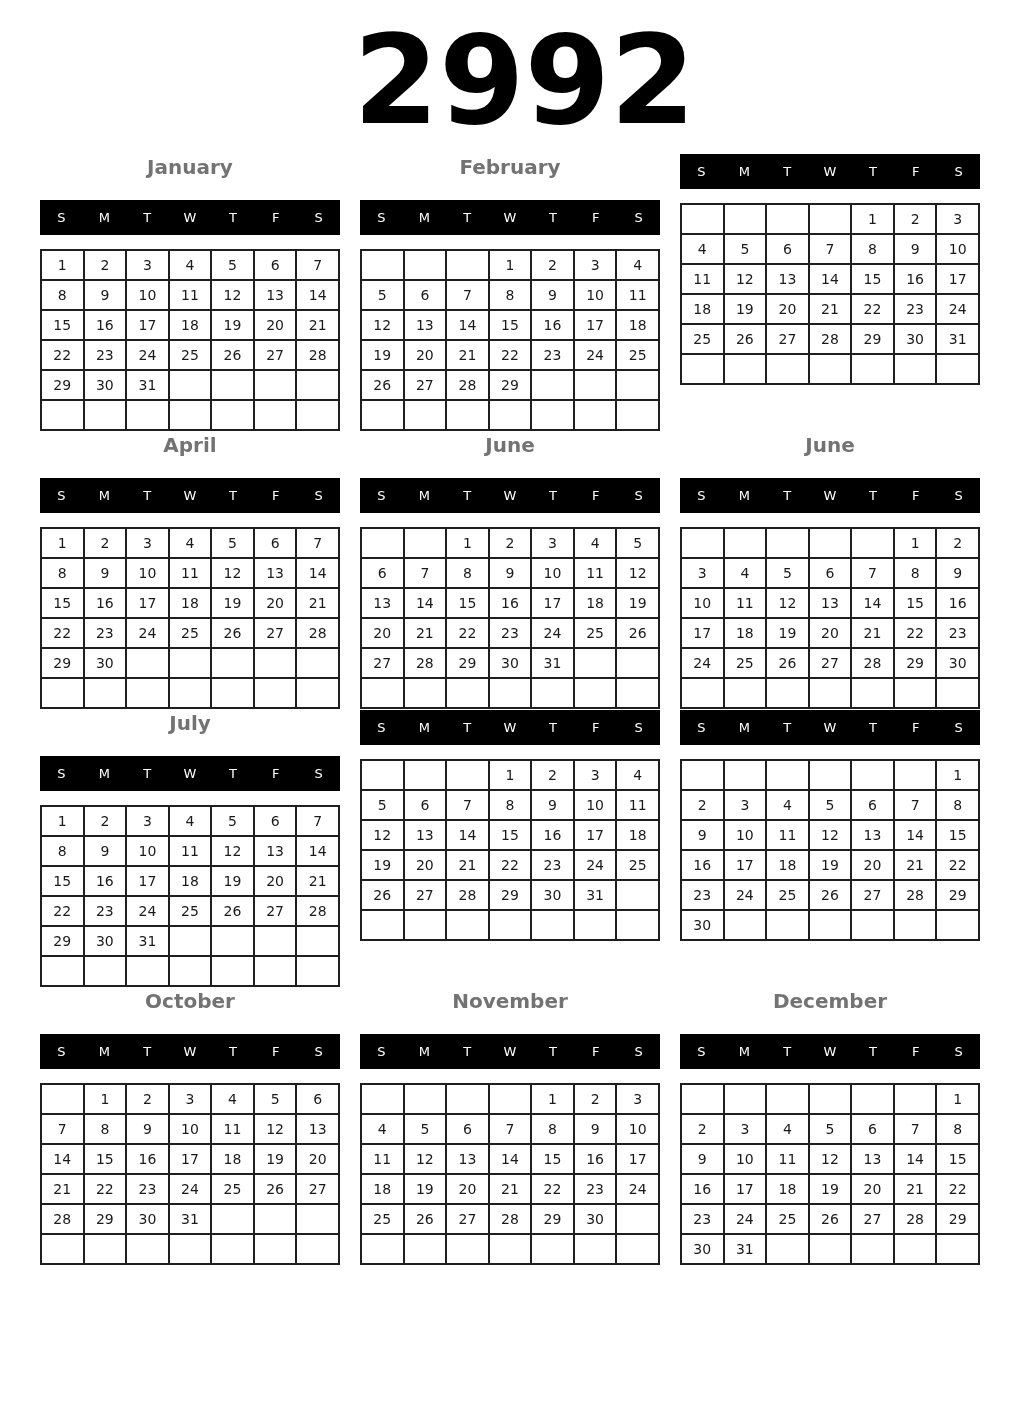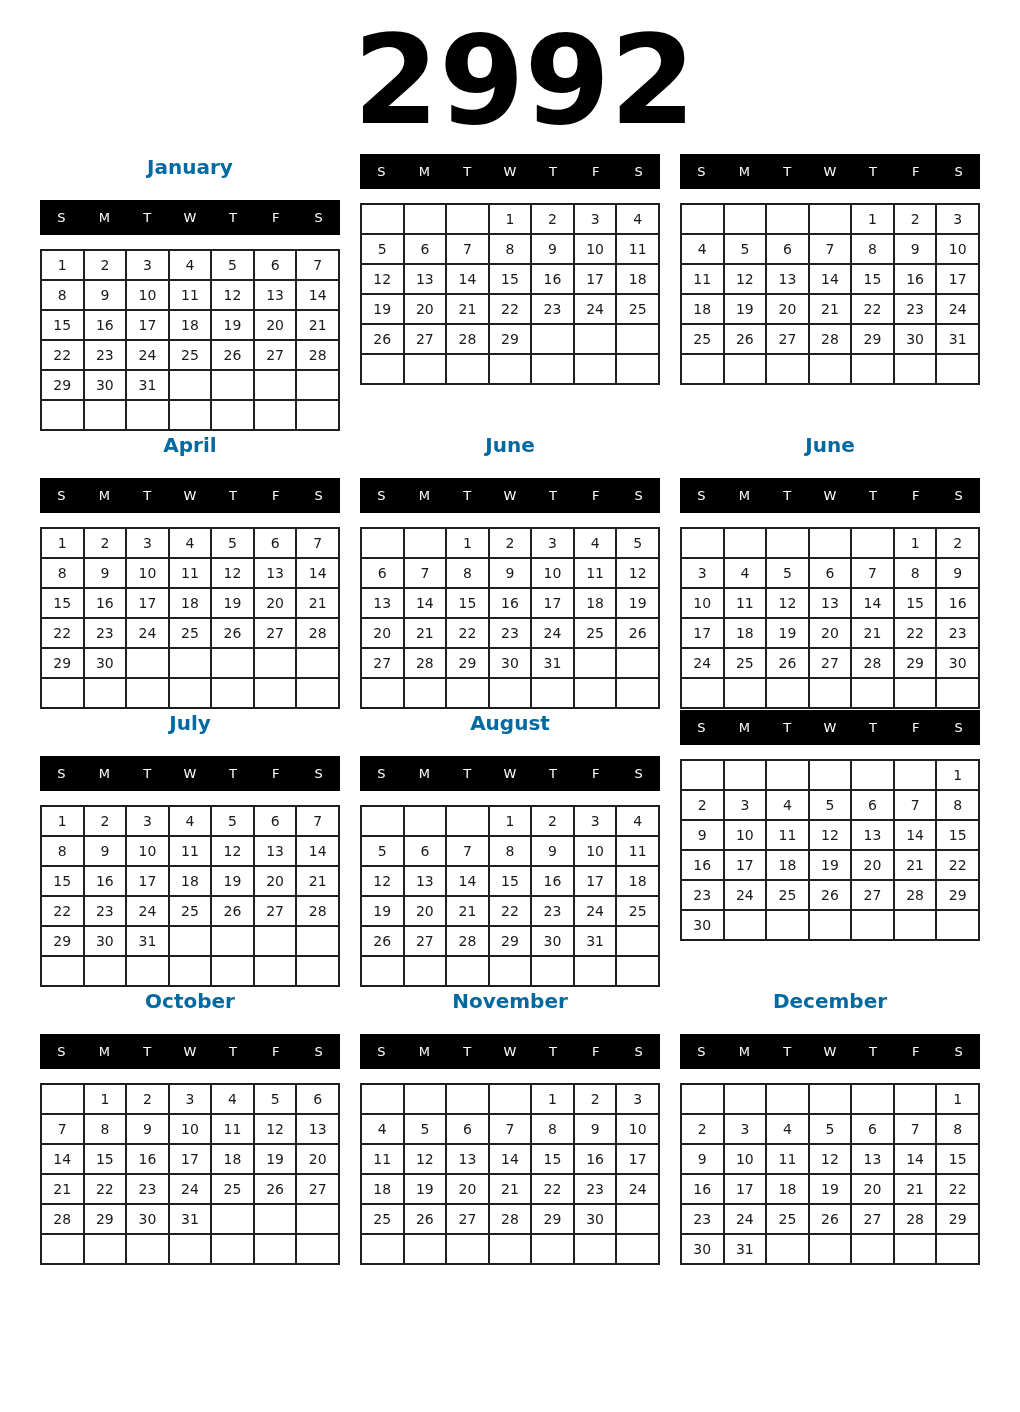--- a/index.html
+++ b/index.html
@@ -43,21 +43,21 @@
     width: 300px;
     height: 278px;
     box-sizing: border-box;
   }
   .month-title {
     margin: 0 0 20px 0;
     height: 26px;
     font-size: 20px;
     font-weight: bold;
     text-align: center;
-    color: #0369a1;
+    color: #737373;
     line-height: 26px;
   }
   .day-header {
     width: 300px;
     height: 35px;
     background: #000000;
     display: flex;
     margin-bottom: 14px;
     box-sizing: border-box;
   }
@@ -160,20 +160,21 @@
               <td></td>
               <td></td>
               <td></td>
               <td></td>
               <td></td>
             </tr>
           </tbody>
         </table>
       </section>
       <section class="month">
+        <h2 class="month-title">February</h2>
         <div class="day-header">
           <span class="wd">S</span>
           <span class="wd">M</span>
           <span class="wd">T</span>
           <span class="wd">W</span>
           <span class="wd">T</span>
           <span class="wd">F</span>
           <span class="wd">S</span>
         </div>
         <table class="dates">
@@ -578,21 +579,20 @@
               <td></td>
               <td></td>
               <td></td>
               <td></td>
               <td></td>
             </tr>
           </tbody>
         </table>
       </section>
       <section class="month">
-        <h2 class="month-title">August</h2>
         <div class="day-header">
           <span class="wd">S</span>
           <span class="wd">M</span>
           <span class="wd">T</span>
           <span class="wd">W</span>
           <span class="wd">T</span>
           <span class="wd">F</span>
           <span class="wd">S</span>
         </div>
         <table class="dates">

